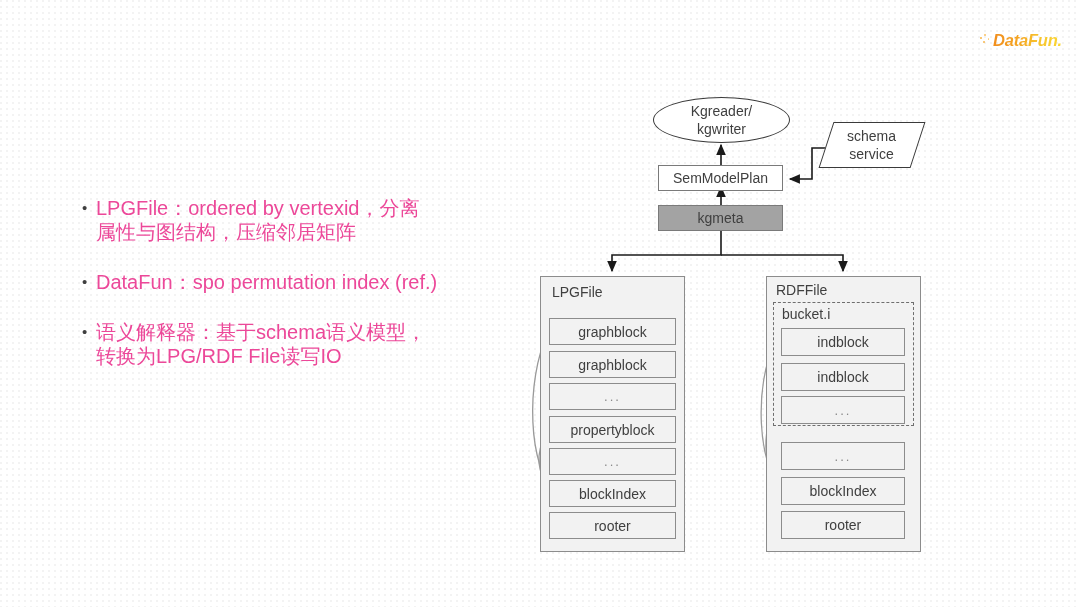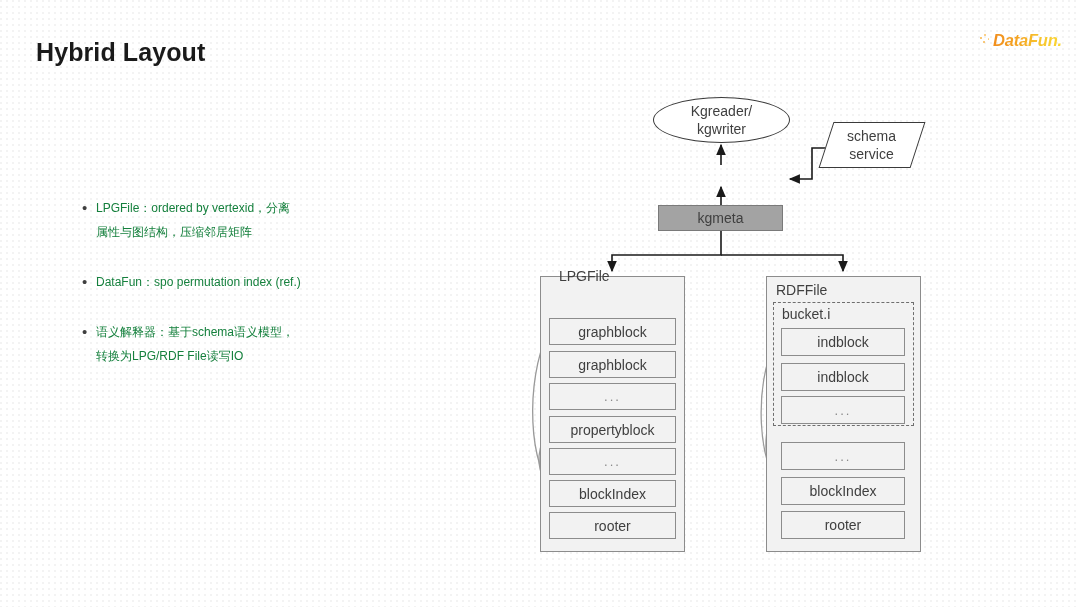--- a/index.html
+++ b/index.html
@@ -49,21 +49,21 @@
     font-family:"Liberation Sans","DejaVu Sans",sans-serif;
   }
 
   
   #bullets{position:absolute;left:82px;top:196px;width:370px;}
   .bullet{display:flex;align-items:flex-start;margin-bottom:26px;}
   .bullet-dot{
     width:14px;flex:0 0 14px;color:#3f3f3f;font-size:15px;line-height:24px;
   }
   .bullet-text{
-    font-size:12px;line-height:24px;color:#15803d;
+    font-size:20px;line-height:24px;color:#ec4899;
     font-family:"Liberation Sans","DejaVu Sans",sans-serif;
     white-space:pre-line;
   }
 
   
   #diagram{position:absolute;left:0;top:0;width:860px;height:607px;}
   .node{
     position:absolute;box-sizing:border-box;
     display:flex;align-items:center;justify-content:center;
     text-align:center;
@@ -103,21 +103,20 @@
   .cell.ellipsis{color:#8a8a8a;letter-spacing:2px;font-size:13px;}
   svg.edges{position:absolute;left:0;top:0;width:1080px;height:607px;overflow:visible;}
 </style>
 </head>
 <body>
 
 <div id="watermark"></div>
 
 <div id="slide">
 
-  <div id="page-title">Hybrid Layout</div>
 
   <div id="logo">
     <span id="logo-dots">
       <i></i>
         <i></i>
         <i></i>
         <i></i>
     </span>
     <span id="logo-text">DataFun.</span>
   </div>
@@ -165,32 +164,35 @@
 
       <path d="M783,490 C757,468 754,382 775,344" fill="none" stroke="#9a9a9a" stroke-width="1.3" marker-end="url(#ahg)"></path>
       <path d="M783,490 C763,474 761,432 775,410" fill="none" stroke="#9a9a9a" stroke-width="1.3" marker-end="url(#ahg)"></path>
     </svg>
 
     <div class="node ellipse" style="left:653px;top:97px;width:137px;height:46px;">
       <span style="white-space:pre-line;">Kgreader/
 kgwriter</span>
     </div>
 
+    <div class="node rect-white" style="left:658px;top:165px;width:125px;height:26px;">
+      <span>SemModelPlan</span>
+    </div>
 
     <div class="node rect" style="left:658px;top:205px;width:125px;height:26px;">
       <span>kgmeta</span>
     </div>
 
     <div class="node para" style="left:826px;top:122px;width:92px;height:46px;">
       <span style="white-space:pre-line;">schema
 service</span>
     </div>
 
     <div class="container-box" style="left:540px;top:276px;width:145px;height:276px;"></div>
-    <div class="container-label" style="left:552px;top:268px;margin-left:7px;">LPGFile</div>
+    <div class="container-label" style="left:552px;top:284px;">LPGFile</div>
 
     <div class="cell" style="left:549px;top:318px;width:127px;height:27px;">graphblock</div>
     <div class="cell" style="left:549px;top:351px;width:127px;height:27px;">graphblock</div>
     <div class="cell ellipsis" style="left:549px;top:383px;width:127px;height:27px;">...</div>
     <div class="cell" style="left:549px;top:416px;width:127px;height:27px;">propertyblock</div>
     <div class="cell ellipsis" style="left:549px;top:448px;width:127px;height:27px;">...</div>
     <div class="cell" style="left:549px;top:480px;width:127px;height:27px;">blockIndex</div>
     <div class="cell" style="left:549px;top:512px;width:127px;height:27px;">rooter</div>
 
     <div class="container-box" style="left:766px;top:276px;width:155px;height:276px;"></div>

